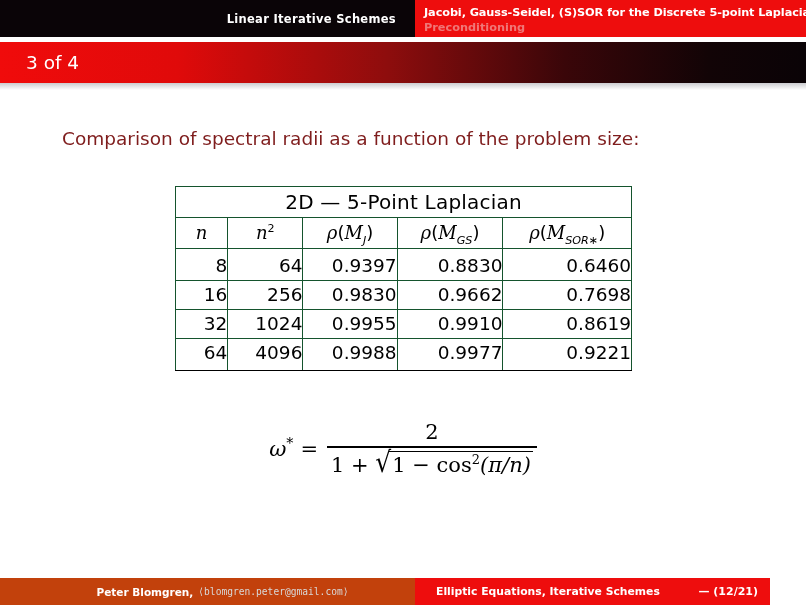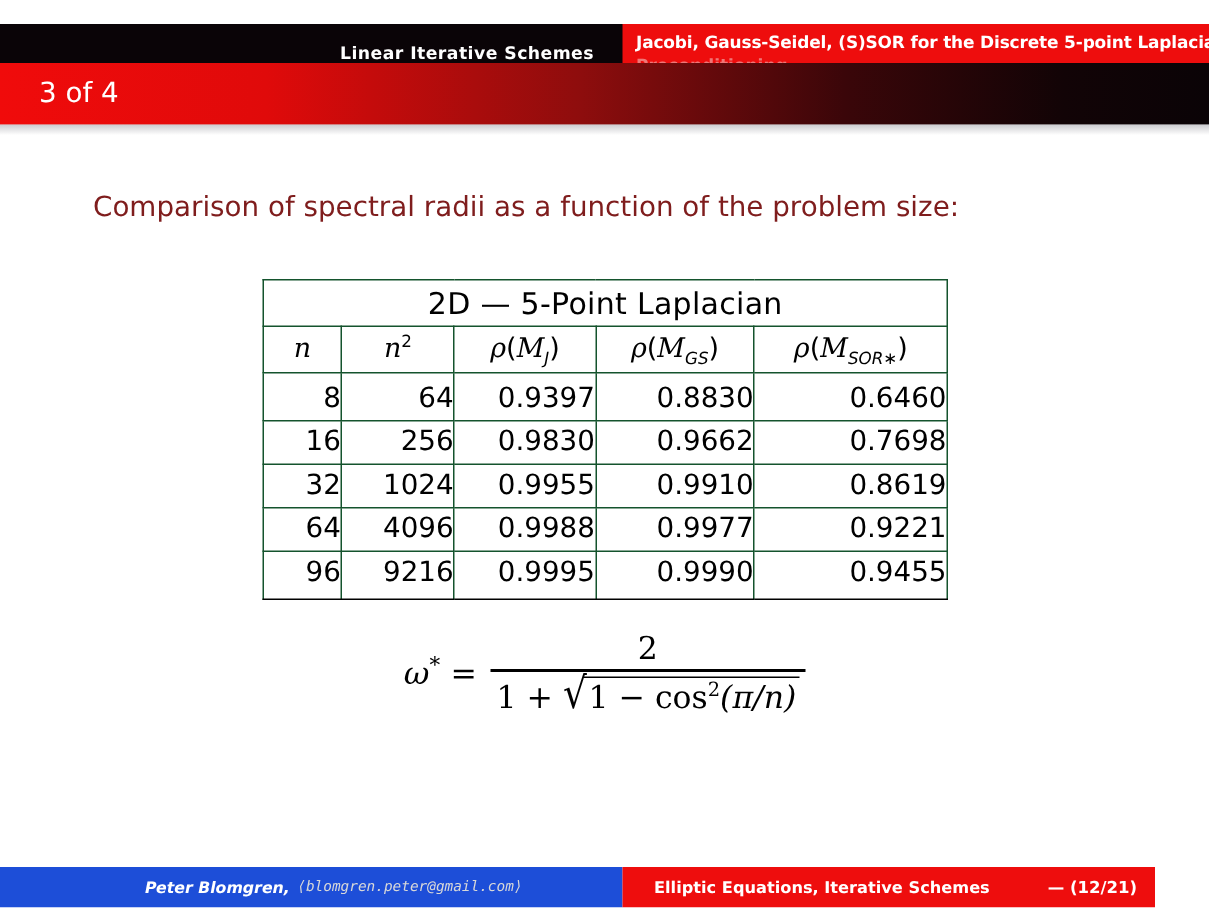--- a/index.html
+++ b/index.html
@@ -12,21 +12,21 @@
     height: 605px;
     position: relative;
     overflow: hidden;
     font-family: "DejaVu Sans", sans-serif;
     color: #000000;
   }
 
   
   .topbar {
     position: absolute;
-    left: 0; top: 16px;
+    left: 0; top: 0;
     width: 806px; height: 37px;
     background: #0a0407;
     display: flex;
     align-items: flex-end;
   }
   .topbar-left {
     width: 415px;
     height: 37px;
     background: #0a0407;
     display: flex;
@@ -245,27 +245,26 @@
   
   .footer {
     position: absolute;
     left: 0; top: 578px;
     width: 806px; height: 27px;
     display: flex;
   }
   .footer-left {
     width: 415px;
     height: 27px;
-    background: #1d4ed8;
+    background: #c2410c;
     display: flex;
     align-items: center;
     justify-content: center;
     box-sizing: border-box;
     padding-left: 30px;
-    font-style: italic;
   }
   .footer-name {
     color: #ffffff;
     font-size: 10.5px;
     font-weight: bold;
     white-space: nowrap;
   }
   .footer-email {
     color: #d8d8d8;
     font-size: 9.6px;
@@ -363,27 +362,20 @@
             <td class="col-mgs">0.9910</td>
             <td class="col-msor">0.8619</td>
           </tr>
           <tr>
             <td class="col-n">64</td>
             <td class="col-n2">4096</td>
             <td class="col-mj">0.9988</td>
             <td class="col-mgs">0.9977</td>
             <td class="col-msor">0.9221</td>
           </tr>
-          <tr>
-            <td class="col-n">96</td>
-            <td class="col-n2">9216</td>
-            <td class="col-mj">0.9995</td>
-            <td class="col-mgs">0.9990</td>
-            <td class="col-msor">0.9455</td>
-          </tr>
         </tbody>
     </table>
   </div>
 
   <div class="formula">
     <span class="f-lhs"><span>ω</span><sup>*</sup></span>
     <span class="f-eq">=</span>
     <span class="frac">
       <span class="num">2</span>
       <span class="bar"></span>

